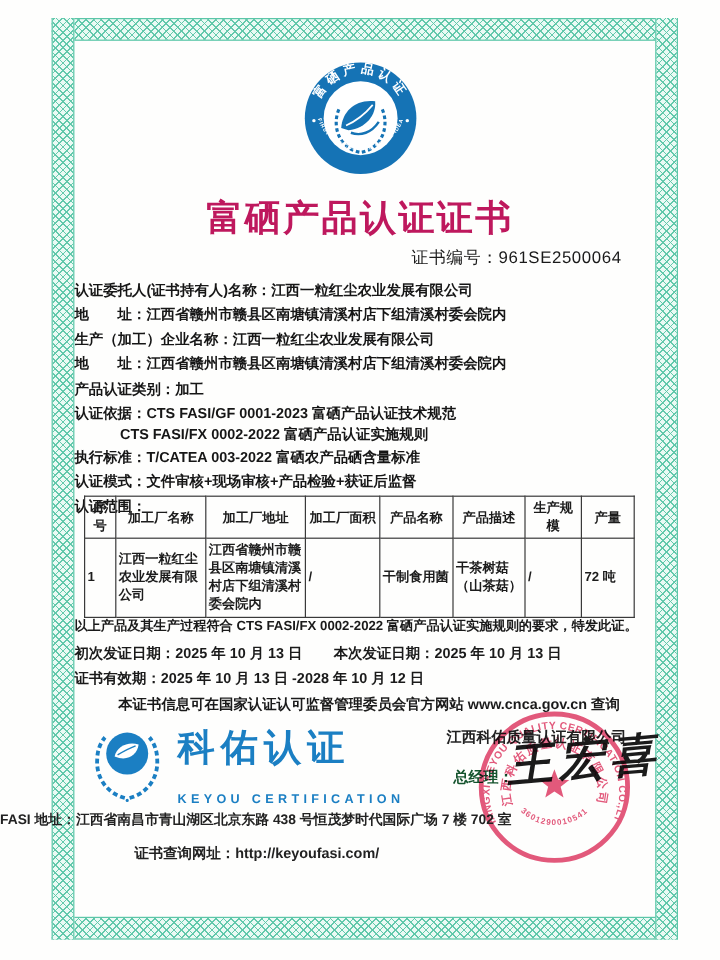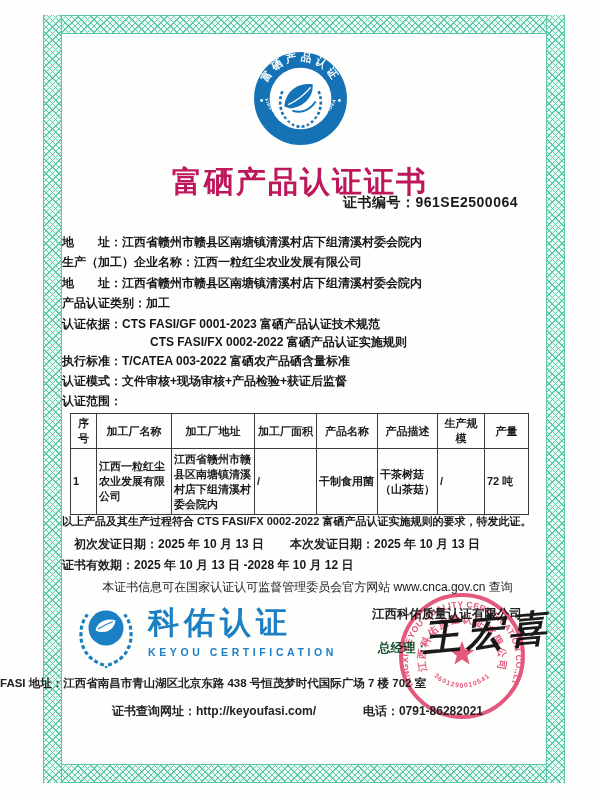--- a/index.html
+++ b/index.html
@@ -18,44 +18,44 @@
   .strip.v { top:0; bottom:0; width:19px; border-left:1.5px solid #5cc6a8; border-right:1.5px solid #5cc6a8; }
   .strip.t { top:0; } .strip.b { bottom:0; } .strip.l { left:0; } .strip.r { right:0; }
 
   .content { position:absolute; inset:0; }
 
   .cert-logo { position:absolute; left:252px; top:50px; }
 
   .cert-title { position:absolute; left:0; right:0; top:162px; text-align:center;
     font-size:30px; font-weight:900; letter-spacing:2px; color:#be185d; }
 
-  .cert-no { position:absolute; right:82px; top:194px; font-size:14px; font-weight:700; letter-spacing:.5px; }
+  .cert-no { position:absolute; right:82px; top:206px; font-size:14px; font-weight:400; letter-spacing:.5px; }
 
   .fields { position:absolute; left:62px; right:58px; top:232px; font-size:12px; font-weight:800; color:#161616; }
   .fields p { line-height:20.4px; white-space:nowrap; }
-  .fields p.sub { line-height:16.5px; padding-left:88px; }
+  .fields p.sub { line-height:16.5px; padding-left:38px; }
   .fields .lbl { font-weight:800; }
 
   .scope-table { position:absolute; left:70px; top:413px; width:458px; border-collapse:collapse;
     font-size:11px; font-weight:700; color:#1c1c1c; table-layout:fixed; }
   .scope-table th, .scope-table td { border:1px solid #3a3a3a; padding:2px 2px; vertical-align:middle; }
   .scope-table th { height:26px; font-weight:800; }
   .scope-table td { height:66px; line-height:15px; }
 
   .statement { position:absolute; left:62px; right:56px; top:514px; font-size:11px; font-weight:800; }
 
-  .dates-row { position:absolute; left:62px; top:536px; display:flex; gap:26px; font-size:12px; font-weight:800;padding-left:12px; }
+  .dates-row { position:absolute; left:62px; top:536px; display:flex; gap:26px; font-size:12px; font-weight:800; }
   .validity { position:absolute; left:62px; top:557px; font-size:12px; font-weight:800; }
-  .query-note { position:absolute; left:15px; right:0; top:579px; text-align:center; font-size:12px; font-weight:400; }
+  .query-note { position:absolute; left:15px; right:0; top:579px; text-align:center; font-size:12px; font-weight:700; }
 
   .issuer { position:absolute; left:0; top:596px; width:528px; height:84px; }
   .keyou-emblem { position:absolute; left:70px; top:3px; }
   .keyou-text { position:absolute; left:148px; top:10px; color:#1b7fc3; }
   .keyou-cn { font-size:31px; font-weight:900; letter-spacing:5px; line-height:34px; }
-  .keyou-en { font-size:10.5px; font-weight:800; letter-spacing:3.6px; margin-top:6px; }
+  .keyou-en { font-size:10.5px; font-weight:800; letter-spacing:3.6px; margin-top:20px; }
   .issuer-company { position:absolute; left:372px; top:10px; font-size:12.5px; font-weight:800; color:#222; }
   .signer { position:absolute; left:378px; top:44px; font-size:12.5px; font-weight:800; color:#14532d; }
   .signature { position:absolute; left:422px; top:12px; width:130px; font-size:38px; font-weight:700; font-style:italic;
     font-family:"Liberation Serif", serif; letter-spacing:5px; color:#1b1b1b; transform:rotate(-5deg); }
   .stamp { position:absolute; left:396px; top:-6px; mix-blend-mode:multiply; opacity:.9; }
 
   .fasi-address { position:absolute; left:0; right:0; top:676px; text-align:left; font-size:11.5px; font-weight:700; color:#222; }
   .url-row { position:absolute; left:62px; right:62px; top:703px; display:flex; font-size:12px; font-weight:700; color:#222;gap:40px; }
   .url-left { margin-left:50px; }
   .url-right { margin-left:auto; margin-right:55px; }
@@ -96,20 +96,21 @@
       </text>
     </svg>
 
     <h1 class="cert-title">富硒产品认证证书</h1>
 
     <div class="cert-no">
       <span>证书编号：</span><span>961SE2500064</span>
     </div>
 
     <div class="fields">
+      <p><span class="lbl">认证委托人(证书持有人)名称：</span><span>江西一粒红尘农业发展有限公司</span></p>
       <p><span class="lbl">地　　址：</span><span>江西省赣州市赣县区南塘镇清溪村店下组清溪村委会院内</span></p>
       <p><span class="lbl">生产（加工）企业名称：</span><span>江西一粒红尘农业发展有限公司</span></p>
       <p><span class="lbl">地　　址：</span><span>江西省赣州市赣县区南塘镇清溪村店下组清溪村委会院内</span></p>
       <p><span class="lbl">产品认证类别：</span><span>加工</span></p>
       <p><span class="lbl">认证依据：</span><span>CTS FASI/GF 0001-2023 富硒产品认证技术规范</span></p>
       <p class="sub"><span>CTS FASI/FX 0002-2022 富硒产品认证实施规则</span></p>
       <p><span class="lbl">执行标准：</span><span>T/CATEA 003-2022 富硒农产品硒含量标准</span></p>
       <p><span class="lbl">认证模式：</span><span>文件审核+现场审核+产品检验+获证后监督</span></p>
       <p><span class="lbl">认证范围：</span></p>
     </div>
@@ -196,19 +197,16 @@
         </text>
       </svg>
     </div>
 
     <p class="fasi-address">FASI 地址：江西省南昌市青山湖区北京东路 438 号恒茂梦时代国际广场 7 楼 702 室</p>
 
     <div class="url-row">
       <span class="url-left">
         <span>证书查询网址：</span><span>http://keyoufasi.com/</span>
       </span>
-      <span class="url-right">
-        <span>电话：</span><span>0791-86282021</span>
-      </span>
     </div>
 
   </div>
 </div>
 
 </body></html>

